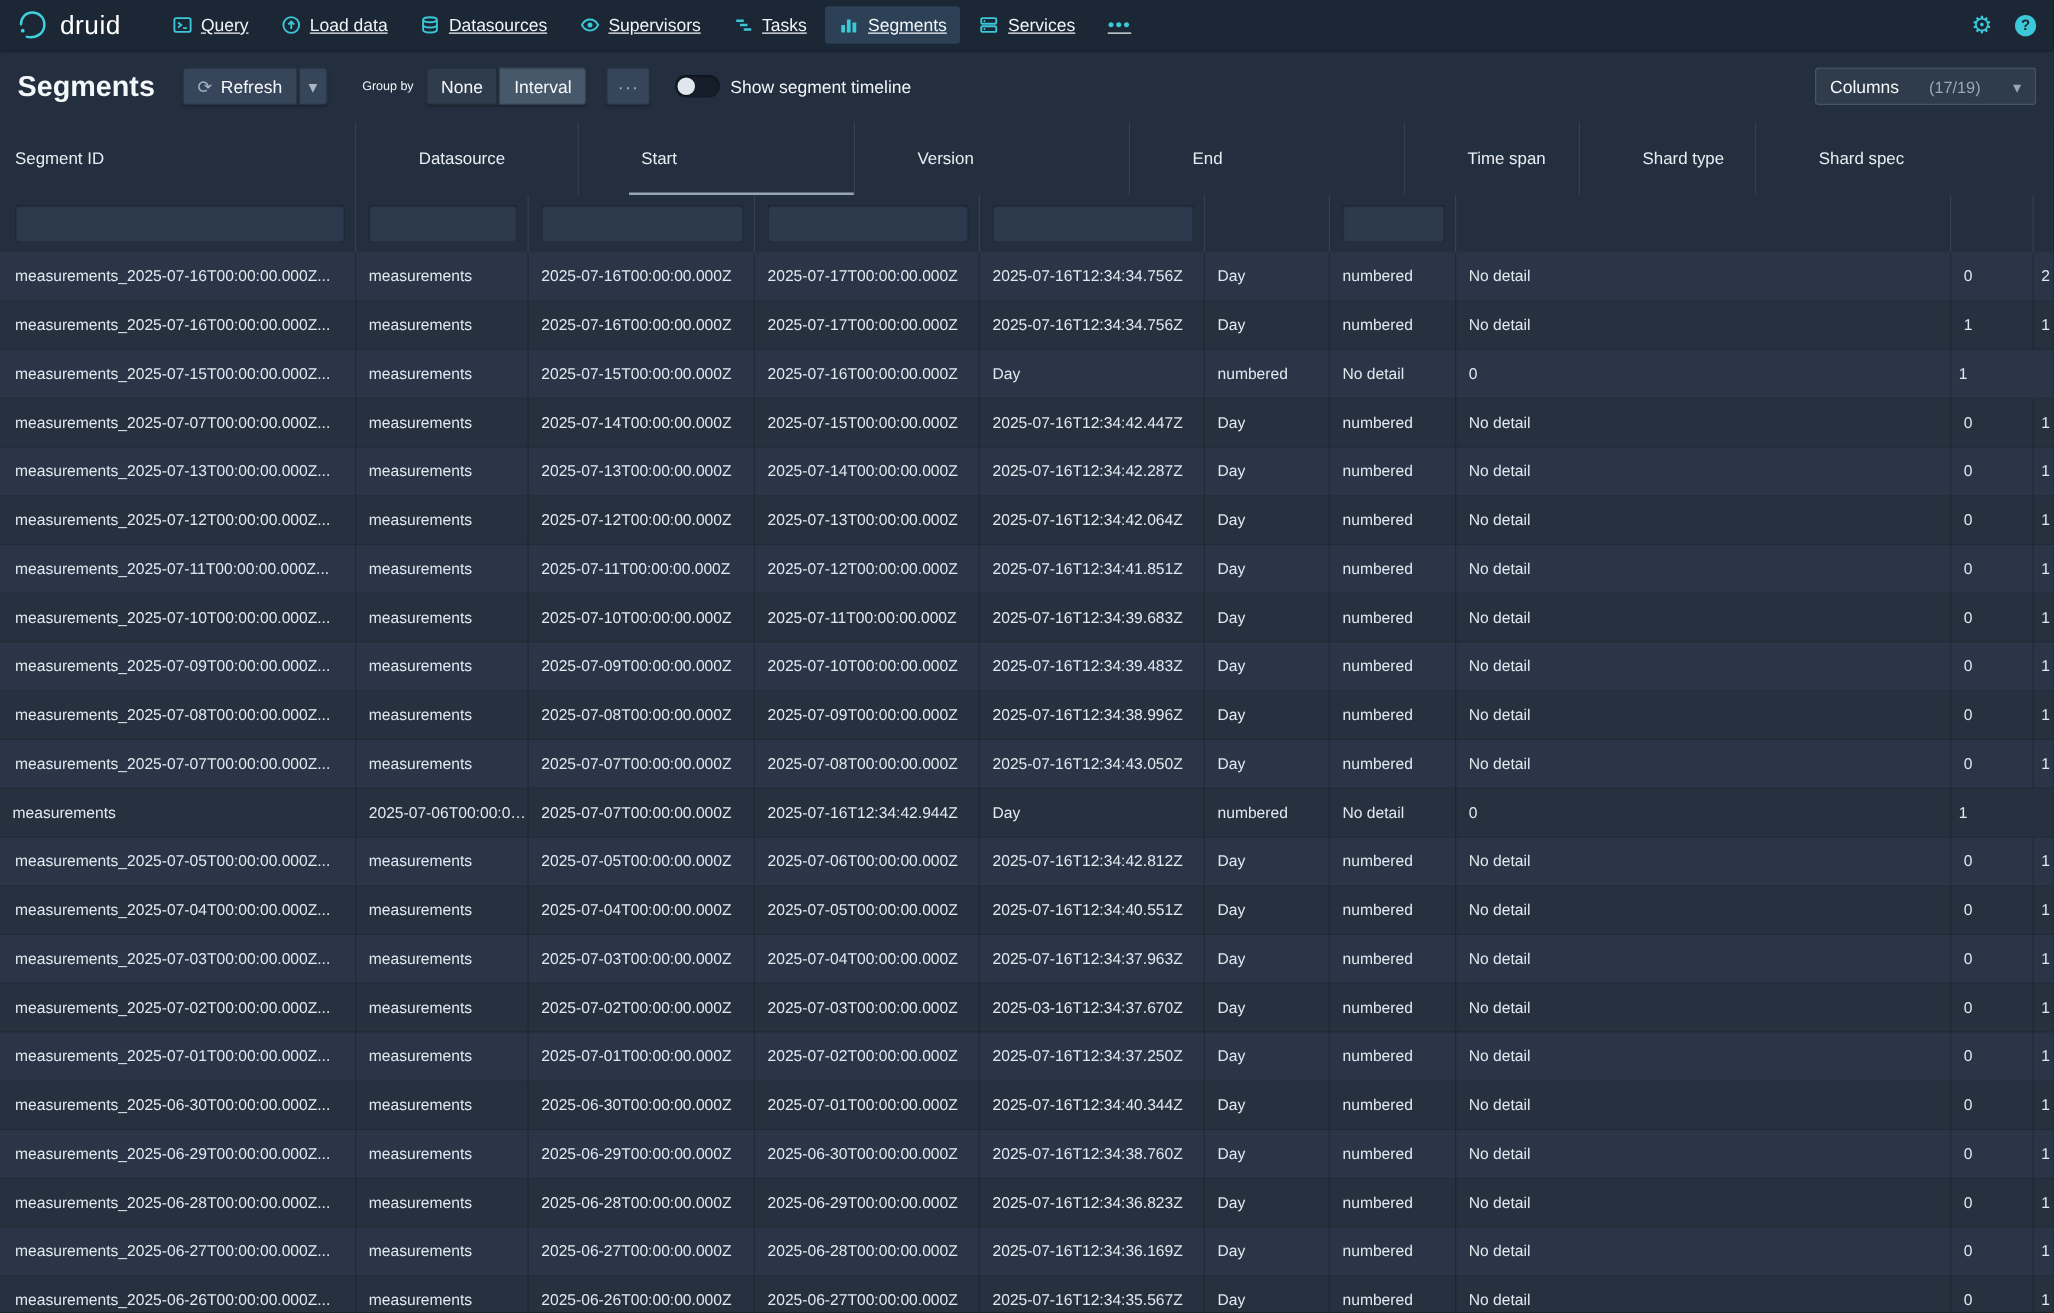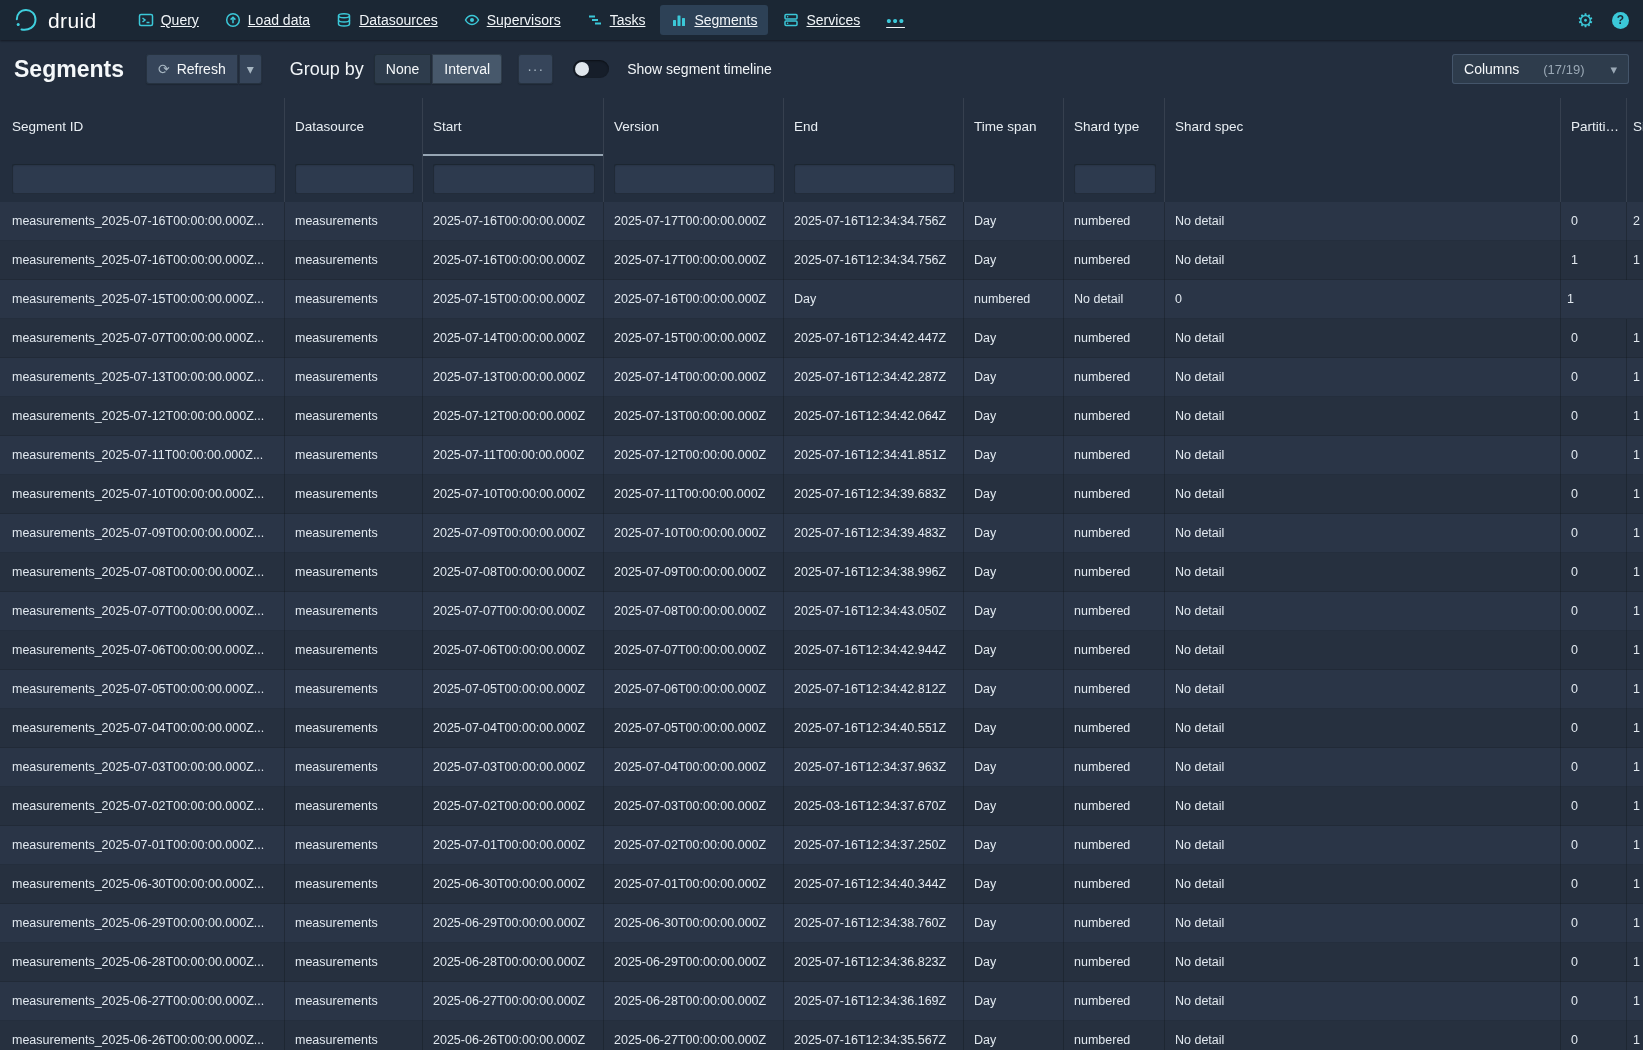--- a/index.html
+++ b/index.html
@@ -27,41 +27,41 @@
   
   .toolbar{height:58px;display:flex;align-items:center;padding:0 14px;background:#232e3e;}
   .title{font-size:23px;font-weight:bold;color:#f5f8fa;margin:0 22px 0 0;}
   .btn{display:inline-flex;align-items:center;gap:7px;height:30px;padding:0 12px;border:none;
        border-radius:3px;background:#36455a;color:#f5f8fa;font-size:14px;font-family:inherit;
        cursor:pointer;box-shadow:inset 0 0 0 1px rgba(16,22,26,.4),0 1px 1px rgba(16,22,26,.3);}
   .bicon{color:#a7b6c2;font-size:14px;}
   .split{display:inline-flex;margin-right:28px;}
   .split .btn:first-child{border-radius:3px 0 0 3px;}
   .split .btn.caret{border-radius:0 3px 3px 0;margin-left:1px;padding:0 8px;color:#a7b6c2;}
-  .glabel{font-size:18px;color:#f1f5f8;margin-right:10px;}
+  .glabel{font-size:10px;color:#f1f5f8;margin-right:10px;}
   .bgroup{display:inline-flex;}
   .bgroup .btn{border-radius:0;background:#2e3c4c;}
   .bgroup .btn:first-child{border-radius:3px 0 0 3px;}
   .bgroup .btn:last-child{border-radius:0 3px 3px 0;margin-left:1px;}
   .bgroup .btn.active{background:#47586b;}
   .btn.more{margin-left:16px;padding:0 9px;color:#a7b6c2;letter-spacing:1px;}
   .switch{width:36px;height:18px;border-radius:10px;background:rgba(13,19,26,.55);position:relative;
           margin-left:20px;cursor:pointer;box-shadow:inset 0 1px 2px rgba(0,0,0,.5);flex:none;}
   .switch .knob{position:absolute;left:2px;top:2px;width:14px;height:14px;border-radius:50%;
           background:#dfe6ec;box-shadow:0 1px 1px rgba(0,0,0,.4);}
-  .tlabel{font-size:14px;color:#f1f5f8;margin-left:18px;}
+  .tlabel{font-size:14px;color:#f1f5f8;margin-left:8px;}
   .btn.columns{margin-left:auto;background:#2e3c4c;box-shadow:inset 0 0 0 1px #44556a;gap:24px;}
   .btn.columns .dim{color:#9aa8b5;font-size:13px;}
   .btn.columns .caretc{margin-left:2px;}
 
   
   .table{position:relative;}
   .trow{display:grid;grid-template-columns:285px 138px 181px 180px 180px 100px 101px 396px 66px 16px;}
   .cell{box-sizing:border-box;}
-  .thead{height:58px;}
+  .thead{height:58px;gap:40px;}
   .th{display:block;line-height:58px;font-size:13.5px;color:#e8eef3;padding:0 6px 0 10px;
       white-space:nowrap;overflow:hidden;text-overflow:ellipsis;cursor:pointer;
       border-right:1px solid rgba(255,255,255,.09);}
   .th.col0{padding-left:12px;}
   .th.sorted{box-shadow:inset 0 -2px 0 #96a5b3;}
   .th.col9{text-overflow:clip;padding:0 0 0 6px;border-right:none;}
   .tfilter{height:46px;}
   .fc{display:flex;align-items:center;border-right:1px solid rgba(255,255,255,.09);}
   .fc.col9{border-right:none;}
   .fc input{flex:1;min-width:0;height:30px;background:#2d3a4e;border:none;border-radius:3px;
@@ -377,21 +377,20 @@
           <div class="cell td col2">2025-07-07T00:00:00.000Z</div>
           <div class="cell td col3">2025-07-08T00:00:00.000Z</div>
           <div class="cell td col4">2025-07-16T12:34:43.050Z</div>
           <div class="cell td col5">Day</div>
           <div class="cell td col6">numbered</div>
           <div class="cell td col7">No detail</div>
           <div class="cell td col8">0</div>
           <div class="cell td col9">1</div>
         </div>
         <div class="trow">
-          <div class="cell td col0">measurements_2025-07-06T00:00:00.000Z...</div>
           <div class="cell td col1">measurements</div>
           <div class="cell td col2">2025-07-06T00:00:00.000Z</div>
           <div class="cell td col3">2025-07-07T00:00:00.000Z</div>
           <div class="cell td col4">2025-07-16T12:34:42.944Z</div>
           <div class="cell td col5">Day</div>
           <div class="cell td col6">numbered</div>
           <div class="cell td col7">No detail</div>
           <div class="cell td col8">0</div>
           <div class="cell td col9">1</div>
         </div>

